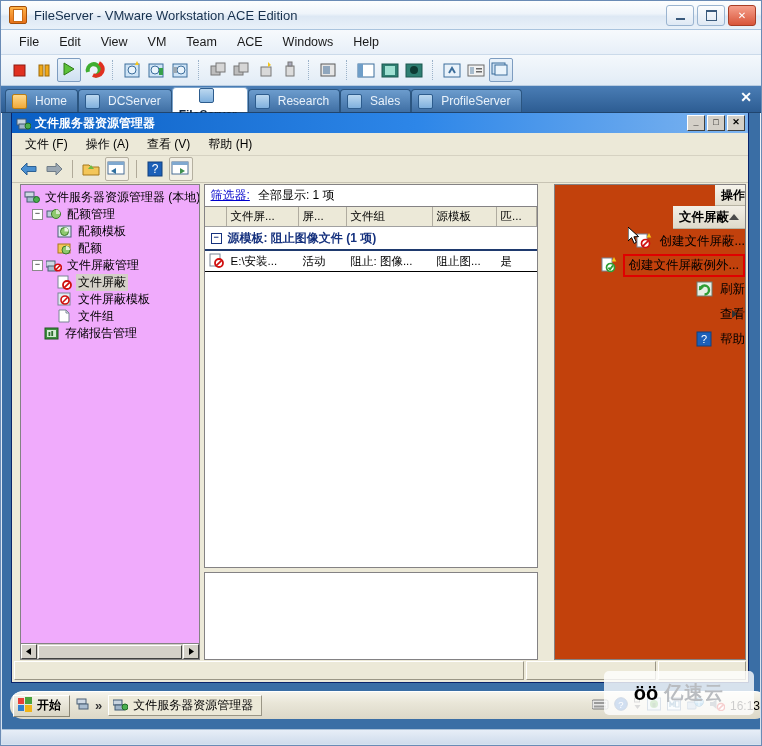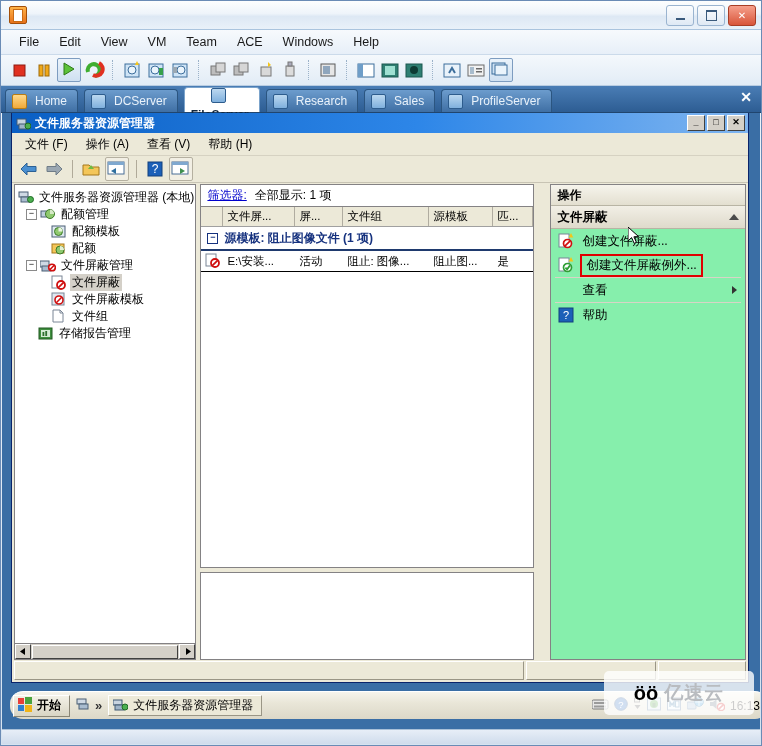--- a/index.html
+++ b/index.html
@@ -62,21 +62,21 @@
   .tb-ico{width:22px;height:22px;position:relative;border-radius:2px;display:inline-block;}
   .tb-sep{width:1px;height:20px;border-left:1px dotted #9bb2c9;margin:0 5px;}
   .tb-framed{border:1px solid #7d9cc0;background:linear-gradient(to bottom,#eaf3fb,#cfe0f1);}
   
   #vm-tabstrip{
     height:26px;background:linear-gradient(to bottom,#4a7db5,#2d5d93);
     display:flex;align-items:flex-end;position:relative;padding-left:4px;
     border-bottom:1px solid #20456e;
   }
   .vtab{
-    height:22px;margin-right:6px;padding:0 10px 0 6px;
+    height:22px;margin-right:0;padding:0 10px 0 6px;
     display:flex;align-items:center;gap:5px;
     background:linear-gradient(to bottom,#6c9ccd,#3f6fa4);
     color:#e9f2fb;font-size:12px;
     border:1px solid #2b5party;border:1px solid #2b5580;
     border-bottom:none;border-radius:4px 4px 0 0;
   }
   .vtab.active{
     background:#ffffff;color:#11263d;font-weight:bold;height:24px;
     border-color:#7ba3cb;
     flex-direction:column;
@@ -119,22 +119,22 @@
   #mmc-toolbar{
     height:26px;background:#ece9d8;display:flex;align-items:center;
     padding-left:6px;gap:3px;border-bottom:1px solid #c8c4b4;
   }
   .mtb{width:22px;height:22px;position:relative;display:inline-block;}
   .mtb.framed{border:1px solid #b5b0a0;background:#f2efe4;border-radius:2px;}
   .mtb-sep{width:1px;height:18px;background:#b0aa99;margin:0 4px;}
   
   #mmc-body{position:absolute;left:2px;top:71px;right:2px;bottom:22px;display:flex;}
   #tree-pane{
-    width:194px;background:#ffffff;border:1px solid #848284;box-sizing:border-box;
-    position:relative;overflow:hidden;
+    width:194px;background:#f0abfc;border:1px solid #848284;box-sizing:border-box;
+    position:relative;overflow:hidden;margin-left:6px;
   }
   .tree{padding:4px 0 0 3px;font-size:12px;color:#000;}
   .tnode{display:flex;align-items:center;height:17px;white-space:nowrap;}
   .texp{width:9px;height:9px;border:1px solid #8a8a8a;background:#fff;
         font-size:9px;line-height:7px;text-align:center;color:#000;margin-right:3px;
         font-family:"Liberation Sans",sans-serif;}
   .tspacer{width:12px;display:inline-block;}
   .tico{width:16px;height:15px;margin-right:3px;position:relative;flex:none;}
   .tlabel{padding:0 2px;}
   .tlabel.sel{background:#d4d0c8;}
@@ -172,22 +172,22 @@
   .lv-group .gexp{width:9px;height:9px;border:1px solid #15317e;background:#fff;
     font-size:9px;line-height:7px;text-align:center;color:#15317e;}
   .lv-row{display:flex;height:20px;align-items:center;border-bottom:1px solid #000;font-size:11.5px;}
   .lv-cell{padding-left:4px;box-sizing:border-box;overflow:hidden;white-space:nowrap;}
   .lv-cell.first{display:flex;align-items:center;gap:4px;}
   #preview-pane{
     height:88px;margin-top:4px;background:#fff;border:1px solid #848284;box-sizing:border-box;
   }
   
   #actions-pane{
-    width:208px;margin-left:16px;background:#86efac;
-    border:1px solid #848284;box-sizing:border-box;display:flex;flex-direction:column;
+    width:208px;margin-left:16px;background:#c2410c;
+    border:1px solid #848284;box-sizing:border-box;display:flex;flex-direction:column;align-items:flex-end;
   }
   #actions-title{
     height:20px;background:linear-gradient(to bottom,#f6f4ec,#e3dfd0);
     border-bottom:1px solid #b8b4a4;font-weight:bold;font-size:12px;
     display:flex;align-items:center;padding-left:6px;color:#000;
   }
   #actions-sub{
     height:22px;background:linear-gradient(to bottom,#f2efe6,#dedacb);
     border-bottom:1px solid #b8b4a4;font-weight:bold;font-size:12.5px;
     display:flex;align-items:center;padding:0 6px;color:#000;justify-content:space-between;
@@ -244,20 +244,21 @@
   #watermark .wmtext{font-size:19px;color:#b9bcc0;font-weight:bold;letter-spacing:1px;}
   #watermark .wmlogo{font-size:20px;color:#000000;font-weight:bold;}
 </style>
 </head>
 <body>
 
 <div id="vmware-window">
 
   <div id="vm-titlebar">
     <div class="appicon"></div>
+    <span id="vm-title-text">FileServer - VMware Workstation ACE Edition</span>
     <div class="wincontrols">
       <div class="wbtn">
           <span class="glyph-min"></span>
         </div>
       <div class="wbtn">
           <span class="glyph-max"></span>
         </div>
       <div class="wbtn close">✕</div>
     </div>
   </div>
@@ -674,20 +675,30 @@
               <svg width="17" height="16">
                   <rect x="1" y="1" width="10" height="13" fill="#fff" stroke="#7a8696"></rect>
                   <circle cx="9.5" cy="10.5" r="4" fill="#fff" stroke="#2f9e34" stroke-width="1.7"></circle>
                   <polyline points="7.4,10.6 9.1,12.4 12,8.4" fill="none" stroke="#2f9e34" stroke-width="1.8"></polyline>
                   <polygon points="13,0 15.3,4.4 10.7,4.4" fill="#f5c518"></polygon>
                 </svg>
             </span>
             <span class="act-label boxed">创建文件屏蔽例外...</span>
           </div>
 
+          <div class="act-item">
+            <span class="aico">
+              <svg width="17" height="16">
+                  <rect x="1" y="1" width="15" height="14" fill="#e6f0e6" stroke="#6e7d6e"></rect>
+                  <path d="M4 9 A4.5 4.5 0 1 1 8.5 13.5" fill="none" stroke="#2f9e34" stroke-width="2.4"></path>
+                  <polygon points="3,5 8,6.5 3.5,9.5" fill="#2f9e34"></polygon>
+                </svg>
+            </span>
+            <span class="act-label">刷新</span>
+          </div>
 
           <div class="act-sep"></div>
 
           <div class="act-item">
             <span class="aico"></span>
             <span class="act-label">查看</span>
             <span class="submenu-tri"></span>
           </div>
 
           <div class="act-sep"></div>

